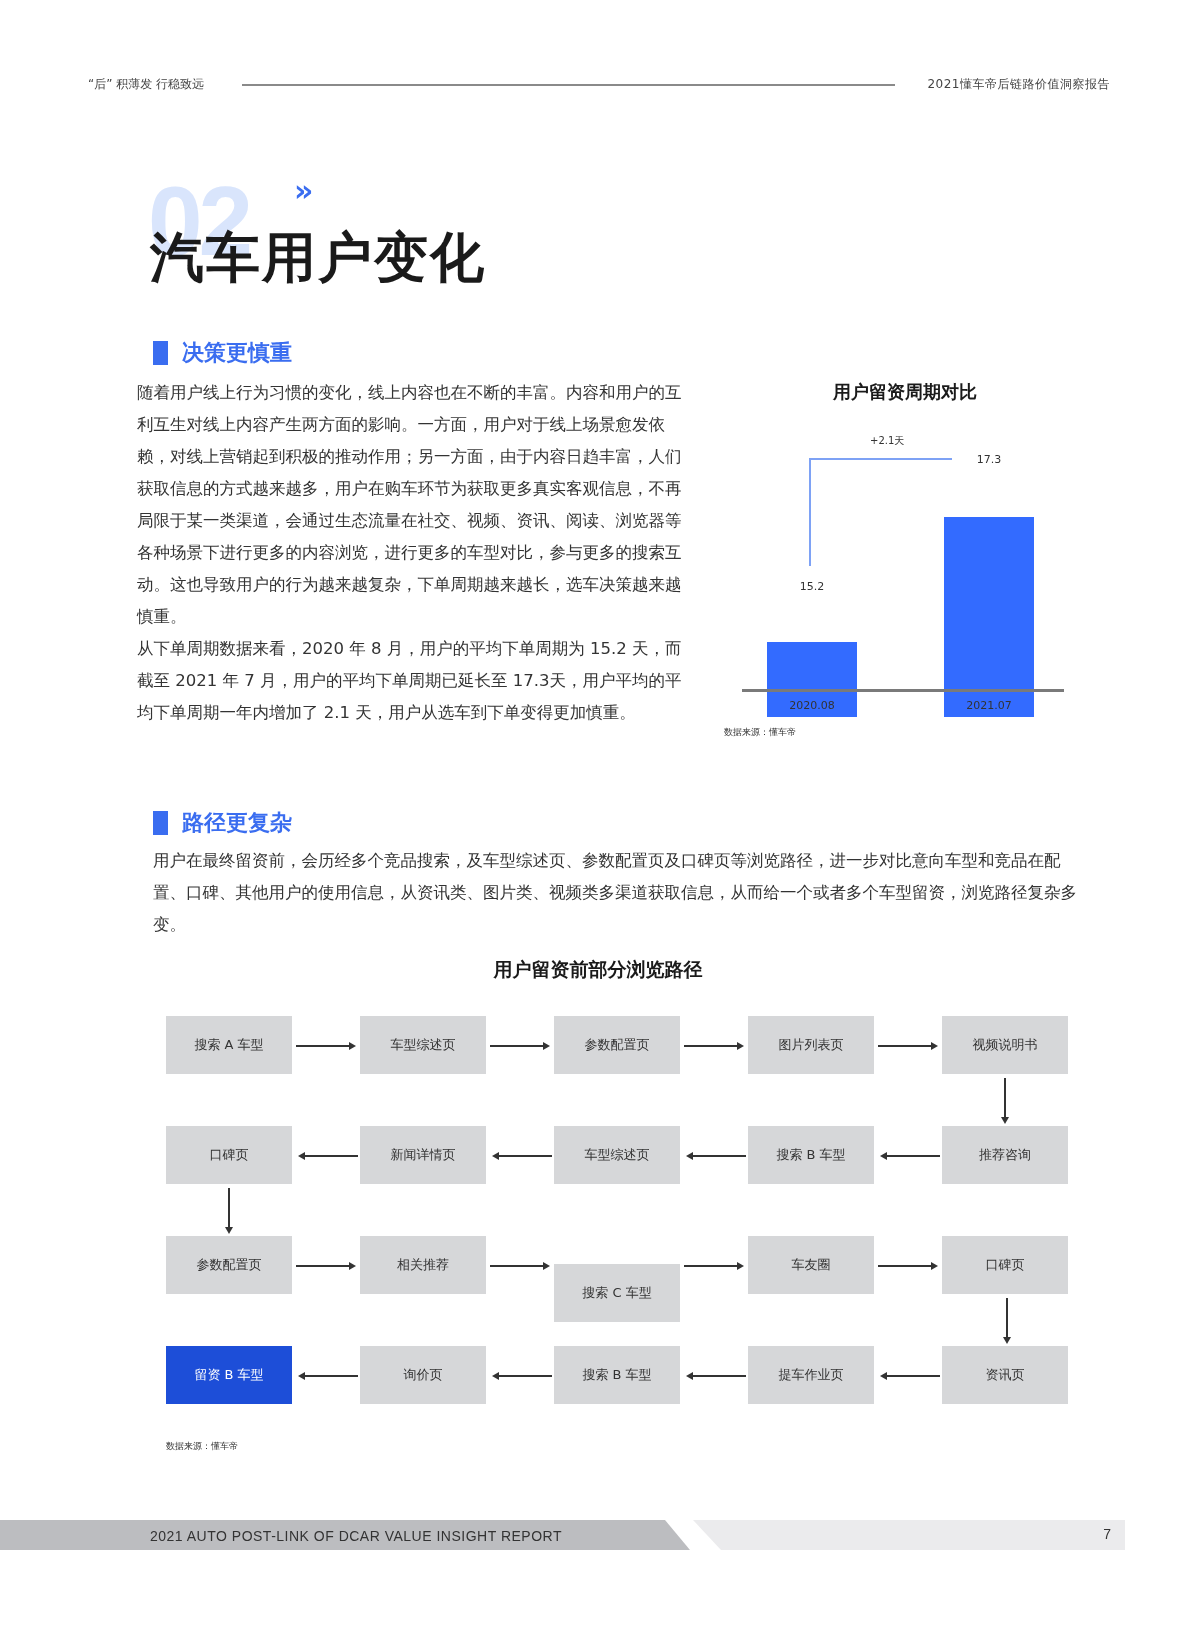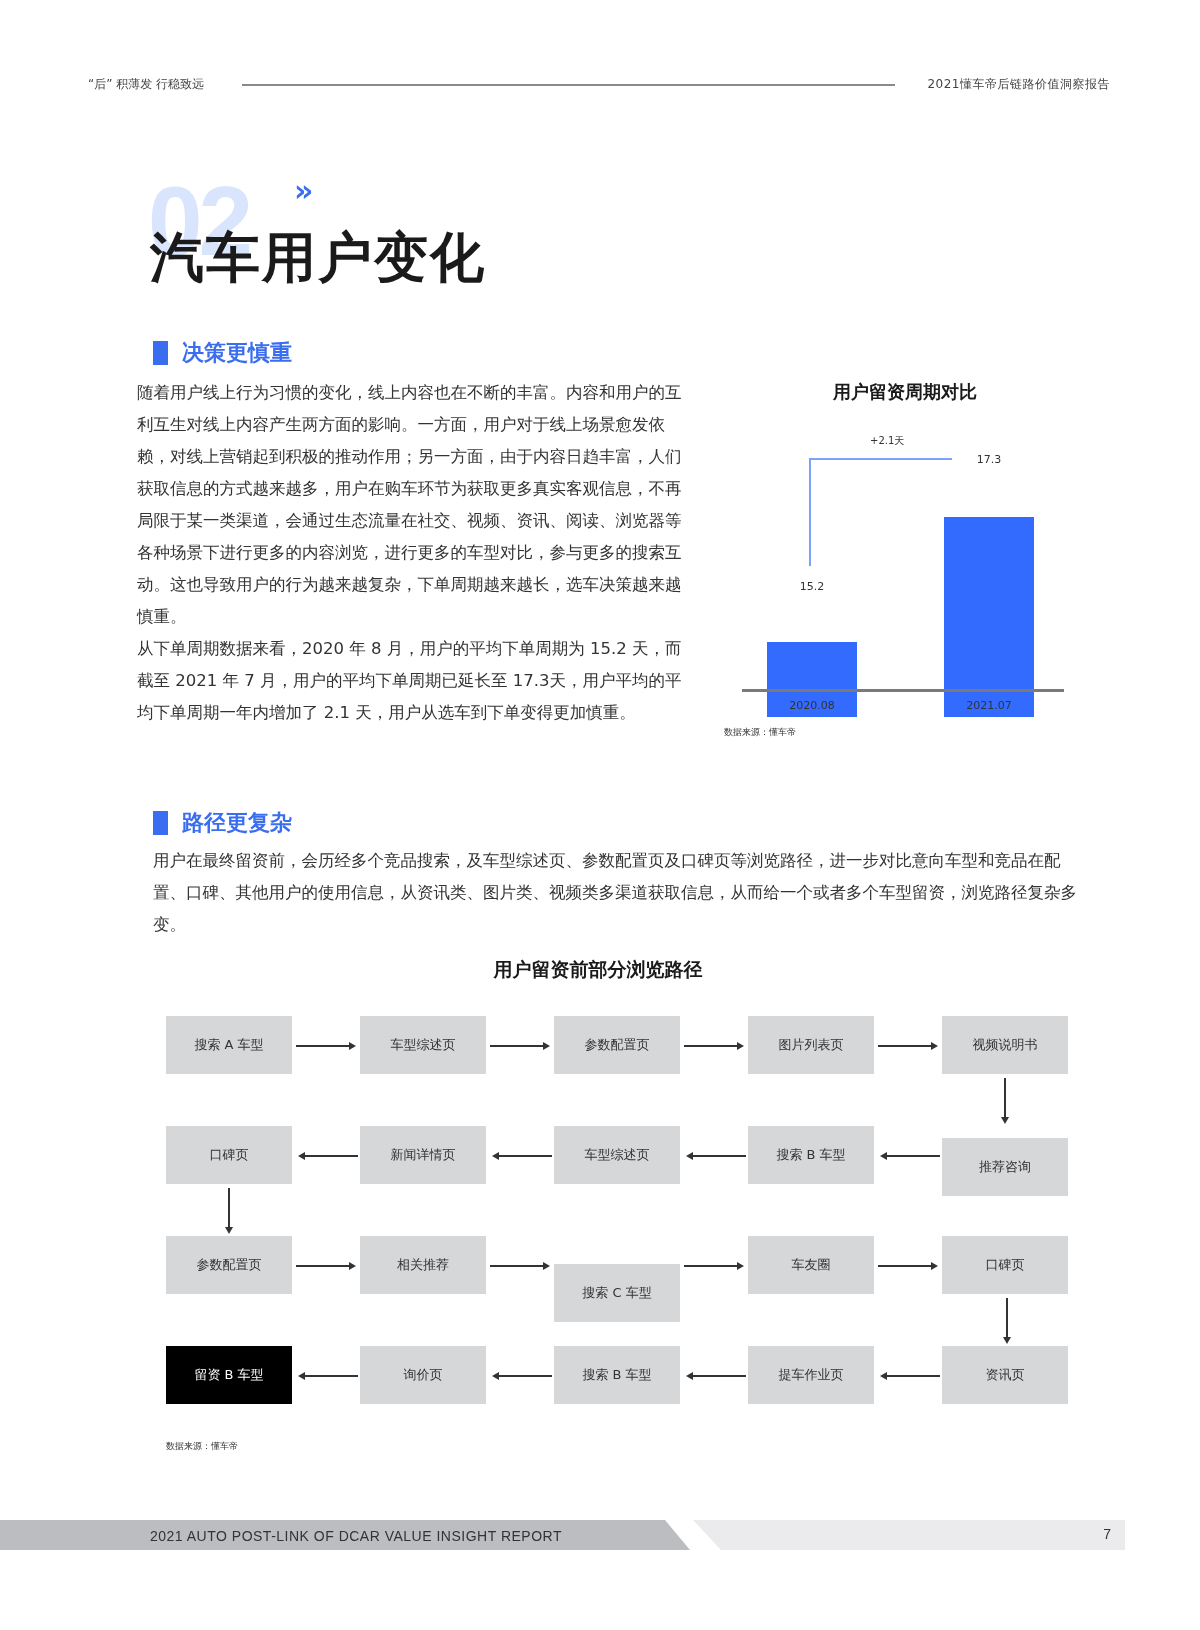--- a/index.html
+++ b/index.html
@@ -28,21 +28,21 @@
   .bar-val { position: absolute; width: 90px; text-align: center; font-size: 11px; color: #333; }
   .xlab { position: absolute; width: 120px; text-align: center; font-size: 11px; color: #333; }
   .bracket-v { position: absolute; width: 2px; background: #7ea2f5; }
   .bracket-h { position: absolute; height: 2px; background: #7ea2f5; }
   .delta { position: absolute; font-size: 10px; color: #333; }
   .chart-src { position: absolute; left: 724px; top: 726px; font-size: 9px; color: #333; }
 
   .flow-title { position: absolute; left: 0; right: 0; top: 957px; text-align: center; font-size: 19px; font-weight: bold; color: #1a1a1a; padding-right: 4px; }
   .flow { position: absolute; left: 166px; top: 1016px; width: 902px; height: 390px; }
   .node { position: absolute; width: 126px; height: 58px; background: #d6d7d9; display: flex; align-items: center; justify-content: center; font-size: 13px; color: #333; }
-  .node.final { background: #000000; color: #fff; }
+  .node.final { background: #1d4ed8; color: #fff; }
   .harrow { position: absolute; height: 2px; background: #333; width: 58px; }
   .harrow.r::after { content: ""; position: absolute; right: -2px; top: -3px; border-left: 7px solid #333; border-top: 4px solid transparent; border-bottom: 4px solid transparent; }
   .harrow.l::before { content: ""; position: absolute; left: -2px; top: -3px; border-right: 7px solid #333; border-top: 4px solid transparent; border-bottom: 4px solid transparent; }
   .varrow { position: absolute; width: 2px; height: 44px; background: #333; }
   .varrow::after { content: ""; position: absolute; bottom: -2px; left: -3px; border-top: 7px solid #333; border-left: 4px solid transparent; border-right: 4px solid transparent; }
   .flow-src { position: absolute; left: 166px; top: 1440px; font-size: 9px; color: #333; }
 
   .ftr { position: absolute; left: 0; top: 1520px; width: 1125px; height: 30px; }
   .ftr-left { position: absolute; left: 0; top: 0; width: 690px; height: 30px; background: #bcbdc0; clip-path: polygon(0 0, 665px 0, 690px 100%, 0 100%); }
   .ftr-right { position: absolute; left: 693px; top: 0; width: 432px; height: 30px; background: #ebebed; clip-path: polygon(0 0, 100% 0, 100% 100%, 28px 100%); }
@@ -108,21 +108,21 @@
   <div class="varrow" style="left:838px; top:62px;"></div>
 
   <div class="node" style="left:0; top:110px;">口碑页</div>
   <div class="harrow l" style="left:134px; top:139px;"></div>
   <div class="node" style="left:194px; top:110px;">新闻详情页</div>
   <div class="harrow l" style="left:328px; top:139px;"></div>
   <div class="node" style="left:388px; top:110px;">车型综述页</div>
   <div class="harrow l" style="left:522px; top:139px;"></div>
   <div class="node" style="left:582px; top:110px;">搜索 B 车型</div>
   <div class="harrow l" style="left:716px; top:139px;"></div>
-  <div class="node" style="left:776px; top:110px;margin-top:12px;">推荐咨询</div>
+  <div class="node" style="left:776px; top:110px;">推荐咨询</div>
   <div class="varrow" style="left:62px; top:172px;"></div>
 
   <div class="node" style="left:0; top:220px;">参数配置页</div>
   <div class="harrow r" style="left:130px; top:249px;"></div>
   <div class="node" style="left:194px; top:220px;">相关推荐</div>
   <div class="harrow r" style="left:324px; top:249px;"></div>
   <div class="node" style="left:388px; top:220px;margin-top:28px;">搜索 C 车型</div>
   <div class="harrow r" style="left:518px; top:249px;"></div>
   <div class="node" style="left:582px; top:220px;">车友圈</div>
   <div class="harrow r" style="left:712px; top:249px;"></div>

